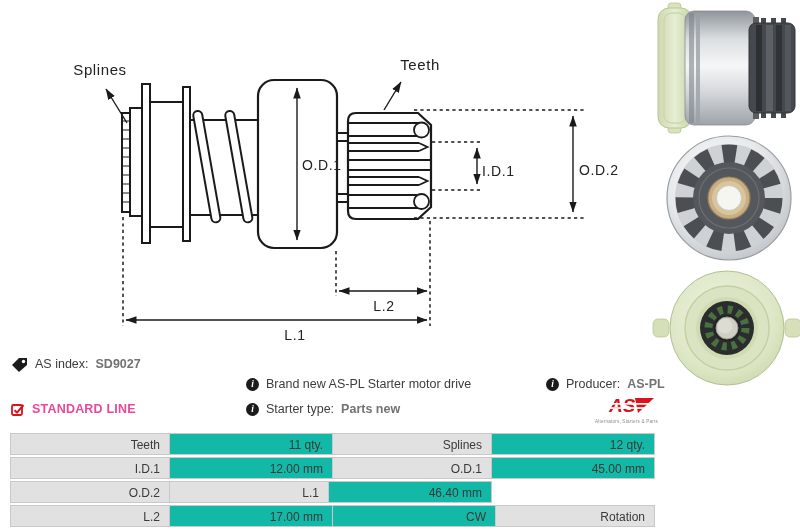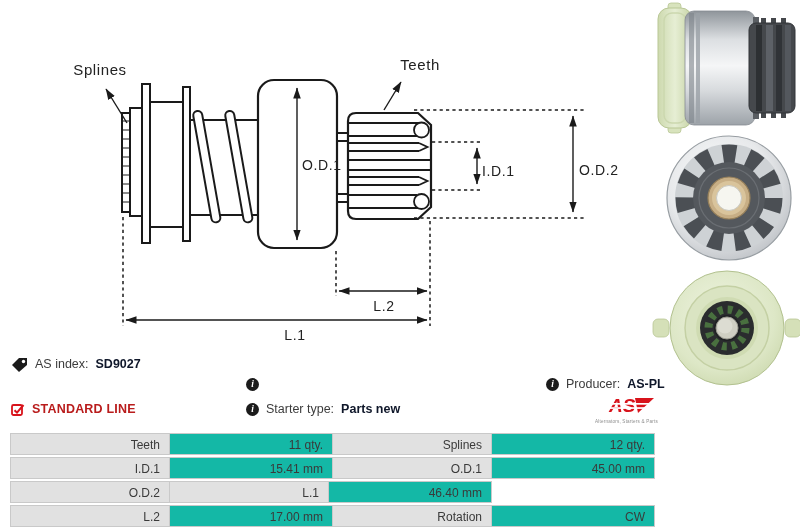--- a/index.html
+++ b/index.html
@@ -10,22 +10,22 @@
   
   .draw-svg { position:absolute; left:0; top:0; }
   .draw-svg text { fill:#222; letter-spacing:0.6px; }
 
   
   .photo { position:absolute; }
 
   
   .info-item { position:absolute; display:flex; align-items:center; gap:7px;
     font-size:12.5px; color:#3c3c3c; height:16px; white-space:nowrap; }
-  .info-item .b { font-weight:bold; color:#0f172a;text-align:right; }
-  .red-bold { color:#b91c1c; font-weight:bold; letter-spacing:0.2px; }
+  .info-item .b { font-weight:bold; color:#737373;text-align:right; }
+  .red-bold { color:#ec4899; font-weight:bold; letter-spacing:0.2px; }
   .iicon { width:13px; height:13px; min-width:13px; border-radius:50%; background:#1b1b1b;
     color:#fff; font-size:9.5px; font-weight:bold; font-style:italic;
     font-family:"Liberation Serif", serif; display:flex; align-items:center; justify-content:center; }
   .logo-wrap { position:absolute; left:592px; top:396px; width:66px; text-align:right; }
   .logo-tagline { font-size:4.6px; color:#8d8d8d; margin-top:0px; letter-spacing:0.2px; white-space:nowrap; }
 
   
   .spec-table { position:absolute; left:10px; top:433px; width:645px; }
   .spec-row { display:flex; margin-top:2px; }
   .spec-row:first-child { margin-top:0; }
@@ -235,20 +235,21 @@
   <div class="info-item" style="left:11px; top:401px;">
     <svg width="14" height="13" viewBox="0 0 14 13">
       <rect x="1" y="2" width="10" height="10" rx="1.5" fill="#ffffff" stroke="#d8131b" stroke-width="1.8"></rect>
       <path d="M3.5,7.2 L6,9.6 L12.5,2" fill="none" stroke="#d8131b" stroke-width="2"></path>
     </svg>
     <span class="red-bold">STANDARD LINE</span>
   </div>
 
   <div class="info-item" style="left:246px; top:376px;">
     <span class="iicon">i</span>
+    <span>Brand new AS-PL Starter motor drive</span>
   </div>
 
   <div class="info-item" style="left:246px; top:401px;">
     <span class="iicon">i</span>
     <span>Starter type:</span>
     <span class="b">Parts new</span>
   </div>
 
   <div class="info-item" style="left:546px; top:376px;">
     <span class="iicon">i</span>
@@ -268,30 +269,30 @@
 
   <div class="spec-table">
     <div class="spec-row">
       <div class="spec-cell cell-label w1">Teeth</div>
       <div class="spec-cell cell-value w2">11 qty.</div>
       <div class="spec-cell cell-label w3">Splines</div>
       <div class="spec-cell cell-value w4">12 qty.</div>
     </div>
     <div class="spec-row">
       <div class="spec-cell cell-label w1">I.D.1</div>
-      <div class="spec-cell cell-value w2">15.41 mm</div>
+      <div class="spec-cell cell-value w2">12.00 mm</div>
       <div class="spec-cell cell-label w3">O.D.1</div>
       <div class="spec-cell cell-value w4">45.00 mm</div>
     </div>
     <div class="spec-row">
       <div class="spec-cell cell-label w1">O.D.2</div>
       <div class="spec-cell cell-label w3">L.1</div>
       <div class="spec-cell cell-value w4">46.40 mm</div>
     </div>
     <div class="spec-row">
       <div class="spec-cell cell-label w1">L.2</div>
       <div class="spec-cell cell-value w2">17.00 mm</div>
+      <div class="spec-cell cell-value w4">CW</div>
       <div class="spec-cell cell-label w3">Rotation</div>
-      <div class="spec-cell cell-value w4">CW</div>
     </div>
   </div>
 
 </div>
 
 </body></html>

